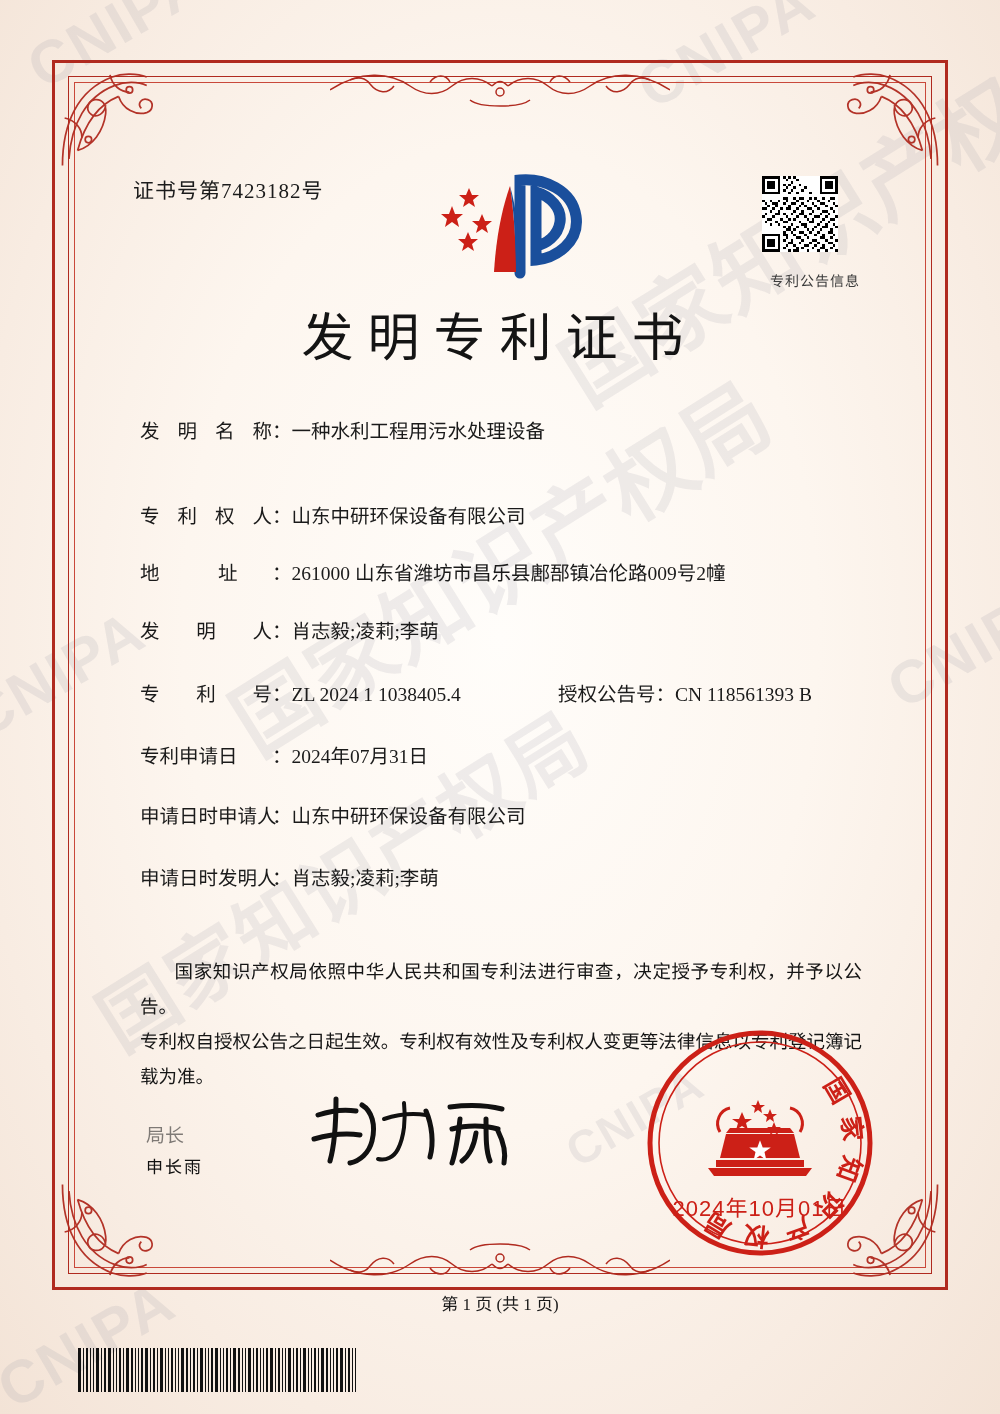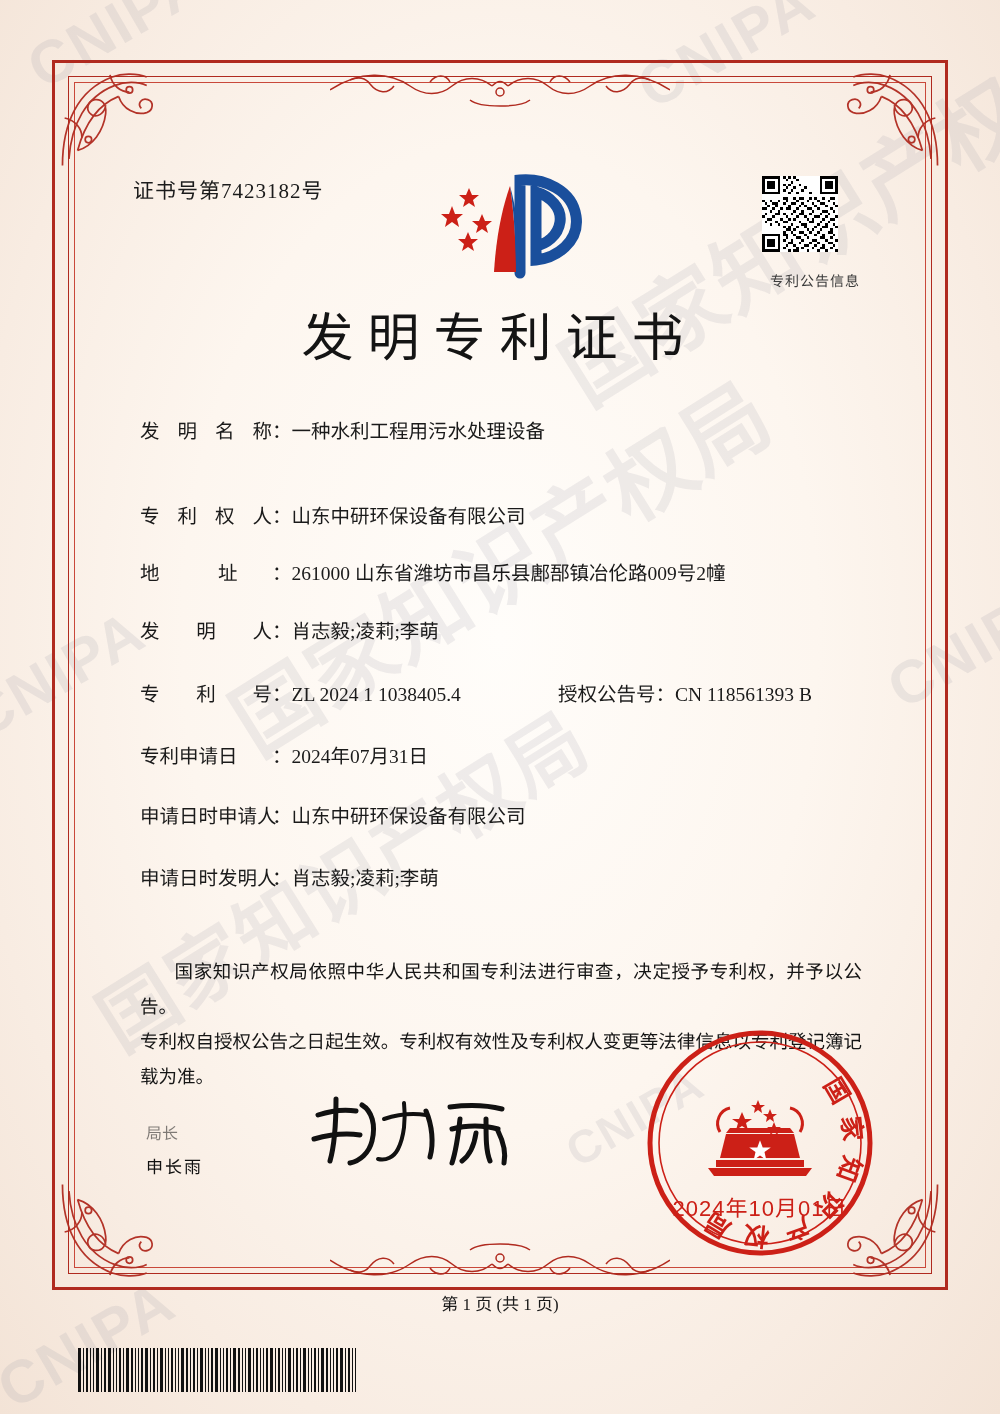--- a/index.html
+++ b/index.html
@@ -187,21 +187,21 @@
     line-height: 35px;
     color: #151515;
     text-align: justify;
   }
   .para .indent { display: inline-block; width: 34px; }
 
   
   .sign-label {
     position: absolute;
     left: 146px; top: 1120px;
-    font-size: 16px;
+    font-size: 19px;
     color: #1a1a1a;
     opacity: .55;
   }
   .sign-name {
     position: absolute;
     left: 146px; top: 1153px;
     font-size: 17px;
     color: #111;
     letter-spacing: 2px;
   }

